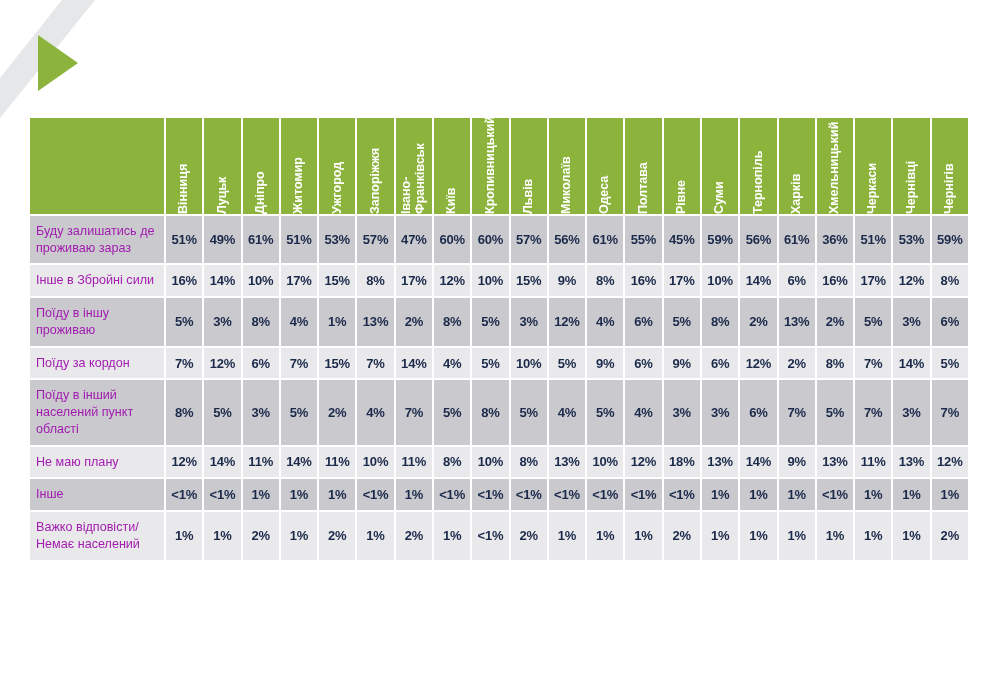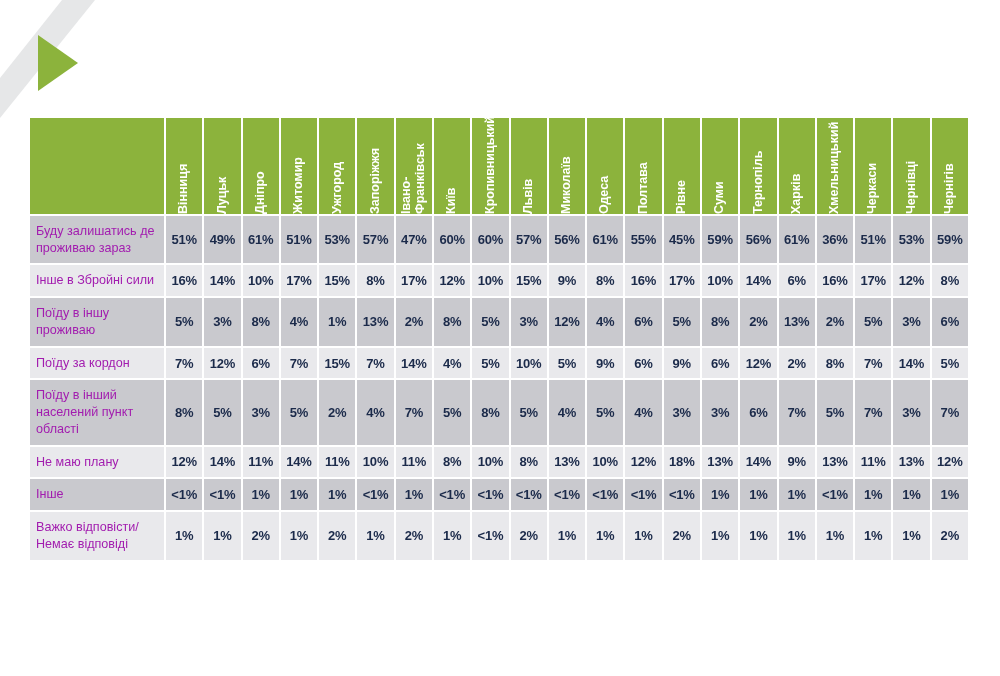--- a/index.html
+++ b/index.html
@@ -369,21 +369,21 @@
             <td class="val">&lt;1%</td>
             <td class="val">1%</td>
             <td class="val">1%</td>
             <td class="val">1%</td>
             <td class="val">&lt;1%</td>
             <td class="val">1%</td>
             <td class="val">1%</td>
             <td class="val">1%</td>
           </tr>
           <tr class="band-light">
-            <td class="rowlabel">Важко відповісти/Немає відповіді</td>
+            <td class="rowlabel">Важко відповісти/Немає населений</td>
             <td class="val">1%</td>
             <td class="val">1%</td>
             <td class="val">2%</td>
             <td class="val">1%</td>
             <td class="val">2%</td>
             <td class="val">1%</td>
             <td class="val">2%</td>
             <td class="val">1%</td>
             <td class="val">&lt;1%</td>
             <td class="val">2%</td>

